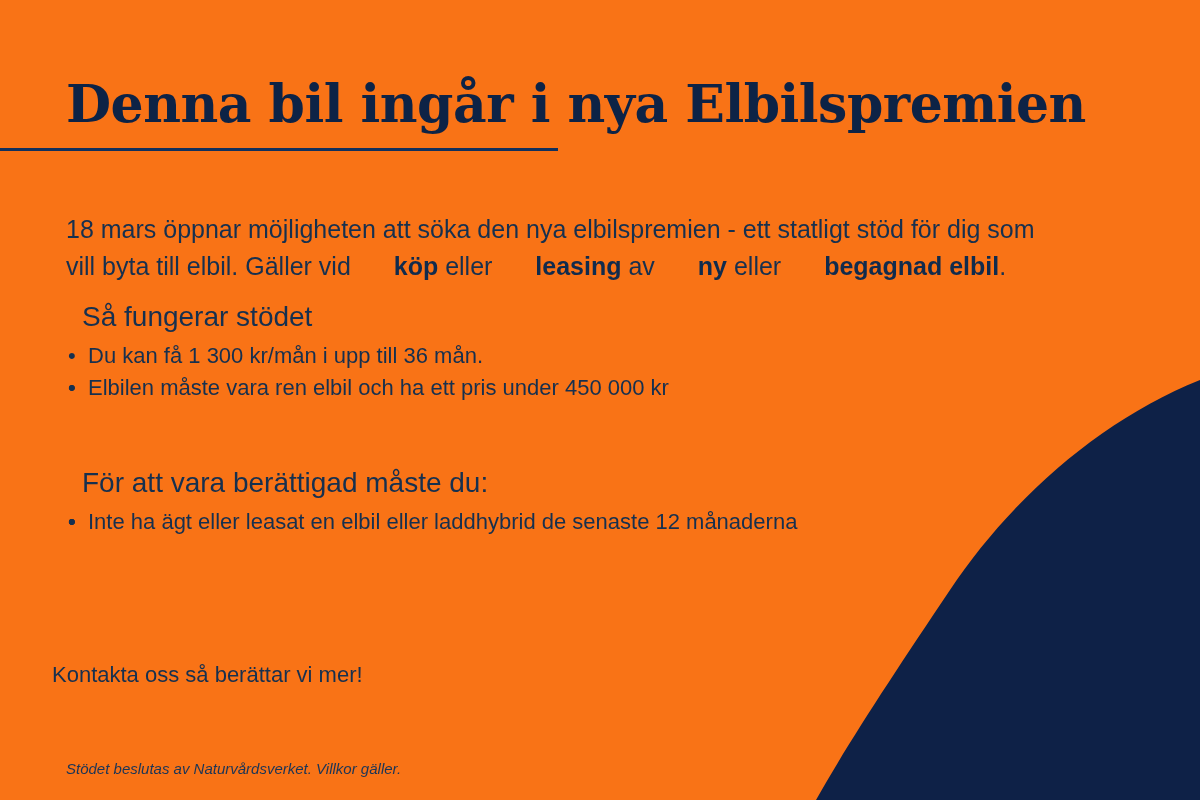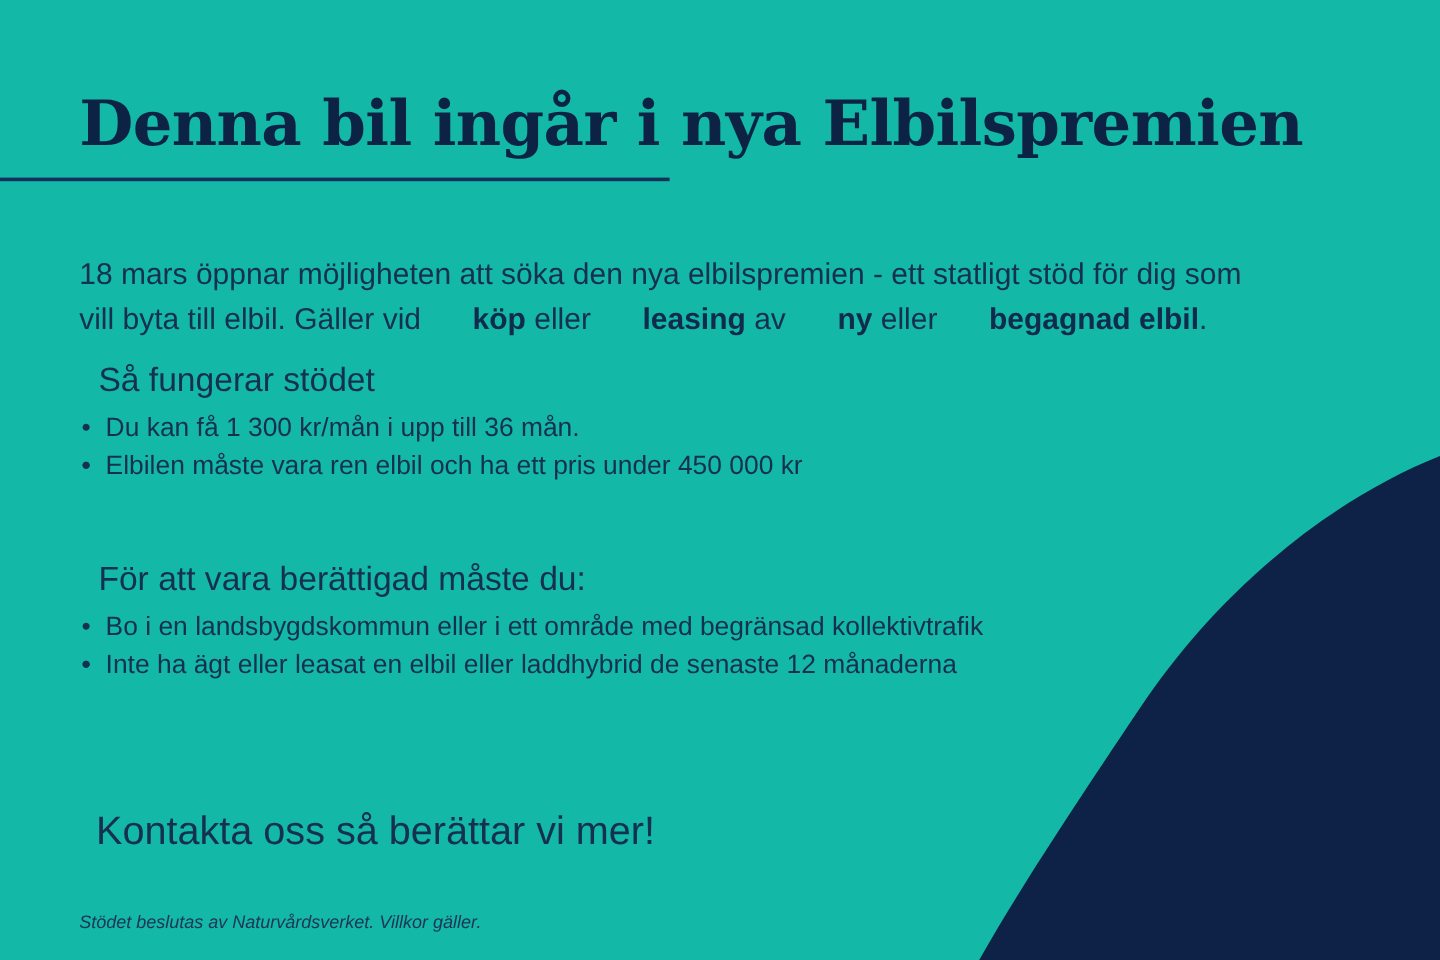--- a/index.html
+++ b/index.html
@@ -10,21 +10,21 @@
     width: 1200px;
     height: 800px;
     overflow: hidden;
     font-family: "Liberation Sans", sans-serif;
     background: #d5dae2;
   }
   .poster {
     position: relative;
     width: 1200px;
     height: 800px;
-    background: #14b8a6;
+    background: #f97316;
     overflow: hidden;
   }
   
   .swoosh {
     position: absolute;
     right: 0;
     bottom: 0;
     width: 620px;
     height: 420px;
     pointer-events: none;
@@ -102,23 +102,23 @@
   ul.bullets li .dot {
     position: absolute;
     left: 2px;
     top: 0;
     font-size: 22px;
     line-height: 32px;
     color: #16304f;
   }
   .cta {
     position: absolute;
-    left: 80px;
+    left: 52px;
     top: 640px;
-    font-size: 33px;
+    font-size: 22px;
     color: #16304f;
     font-weight: 400;
   }
   .footnote {
     position: absolute;
     left: 66px;
     top: 745px;
     font-size: 15px;
     font-style: italic;
     color: #1b3557;
@@ -149,21 +149,21 @@
       <ul class="bullets">
         <li><span class="dot">•</span><span>Du kan få 1 300 kr/mån i upp till 36 mån.</span></li>
         <li><span class="dot">•</span></li>
         <li><span class="dot">•</span><span>Elbilen måste vara ren elbil och ha ett pris under 450 000 kr</span></li>
       </ul>
     </div>
 
     <div class="section section-b">
       <h2 class="section-title">För att vara berättigad måste du:</h2>
       <ul class="bullets">
-        <li><span class="dot">•</span><span>Bo i en landsbygdskommun eller i ett område med begränsad kollektivtrafik</span></li>
+        <li><span class="dot">•</span></li>
         <li><span class="dot">•</span></li>
         <li><span class="dot">•</span><span>Inte ha ägt eller leasat en elbil eller laddhybrid de senaste 12 månaderna</span></li>
       </ul>
     </div>
 
     <p class="cta">Kontakta oss så berättar vi mer!</p>
 
     <p class="footnote">Stödet beslutas av Naturvårdsverket. Villkor gäller.</p>
 
   </div>

